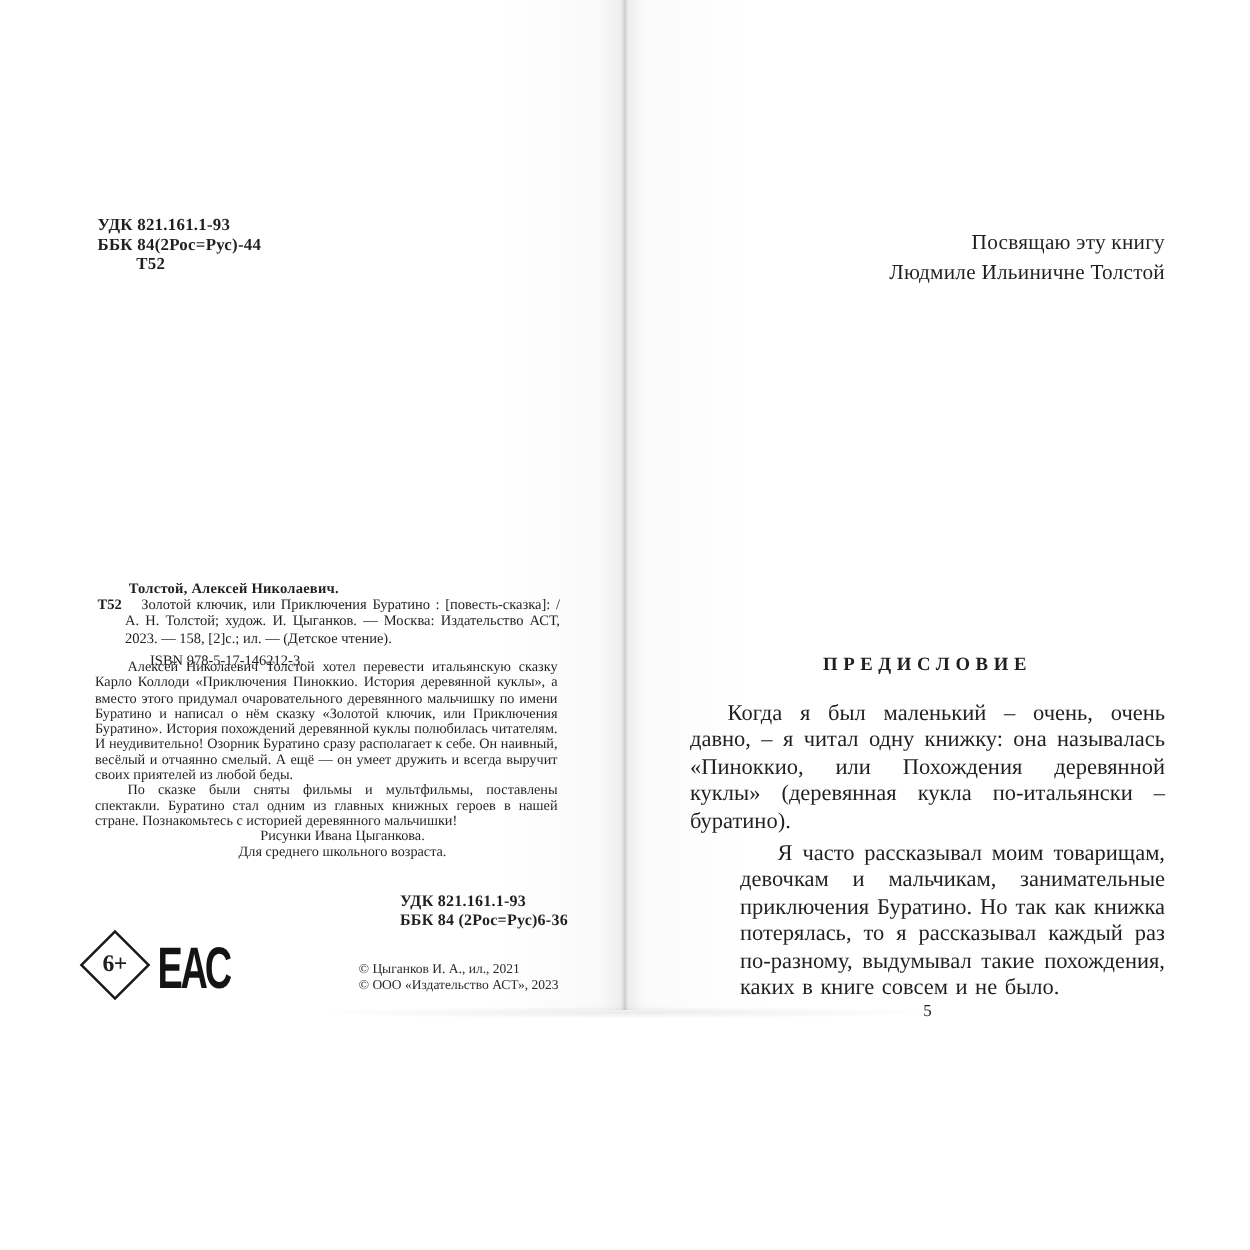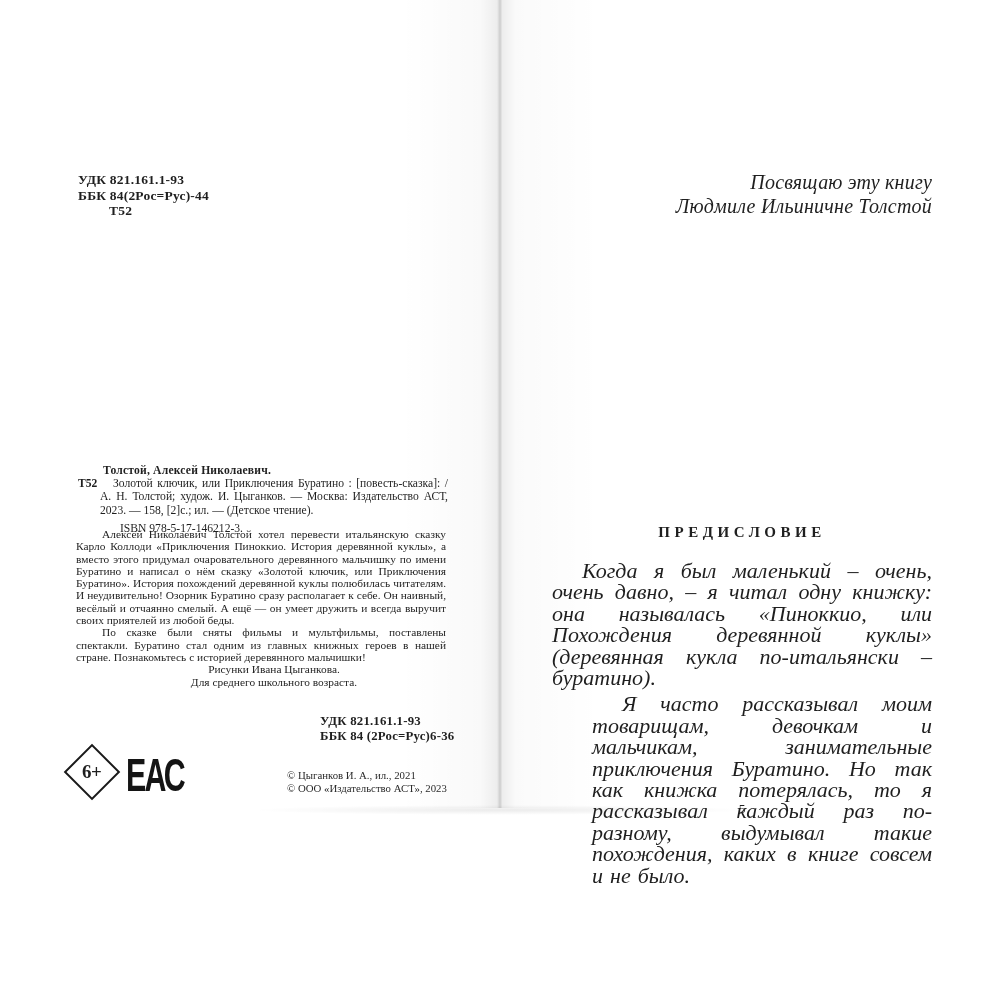--- a/index.html
+++ b/index.html
@@ -50,25 +50,25 @@
   #eac-mark { left: 126px; top: 751px; height: 48px; overflow: visible; }
   #eac-mark span {
     display: inline-block; font-family: "Liberation Sans", sans-serif; font-weight: 700;
     font-size: 33px; letter-spacing: -2px; color: #141414;
     transform: scaleY(1.42) scaleX(0.92); transform-origin: left top; line-height: 33px;
   }
 
   #copyright { left: 287px; top: 769px; font-size: 10.8px; line-height: 13px; color: #2a2a2a; }
 
   
-  #dedication { left: 552px; top: 170px; width: 380px; text-align: right; font-style: italic; font-size: 20px; line-height: 24px; letter-spacing: 0.2px; }
+  #dedication { left: 552px; top: 182px; width: 380px; text-align: right; font-size: 17px; line-height: 24px; letter-spacing: 0.2px; }
 
   #preface-heading { left: 552px; top: 524px; width: 380px; text-align: center; font-weight: bold; font-size: 15px; letter-spacing: 4.5px; }
 
-  #preface-body { left: 552px; top: 560px; width: 380px; font-style: italic; font-size: 22px; line-height: 21.4px; text-align: justify; word-spacing: 1.5px; }
+  #preface-body { left: 552px; top: 560px; width: 380px; font-size: 18px; line-height: 21.4px; text-align: justify; word-spacing: 1.5px; }
   #preface-body p { text-indent: 30px; }
   #preface-body p + p { margin-top: 5px; margin-left: 40px; }
 
   #page-number { left: 552px; top: 801px; width: 380px; text-align: center; font-size: 13.5px; }
 </style>
 </head>
 <body>
 
 <div id="book">
   <div id="gutter"></div>

